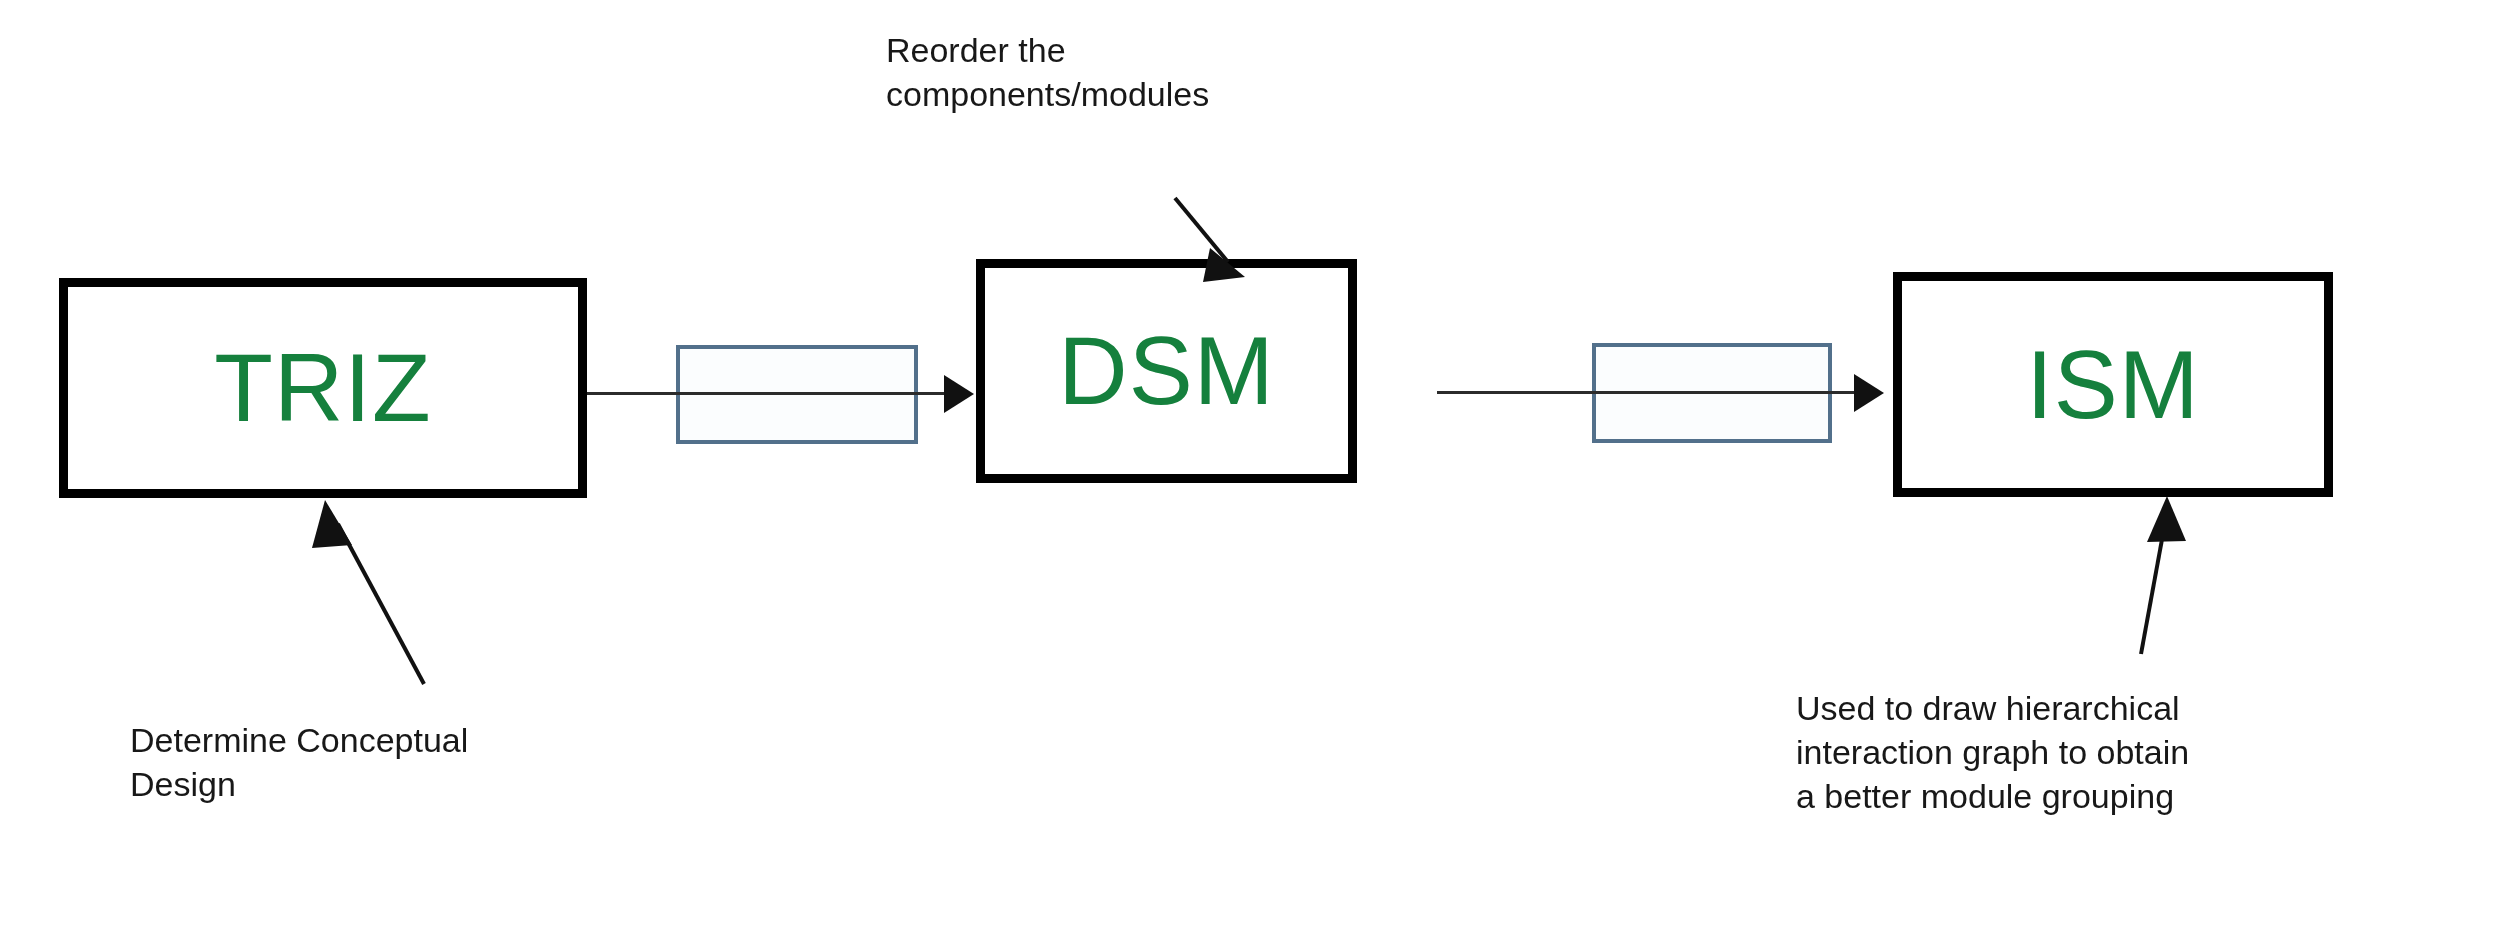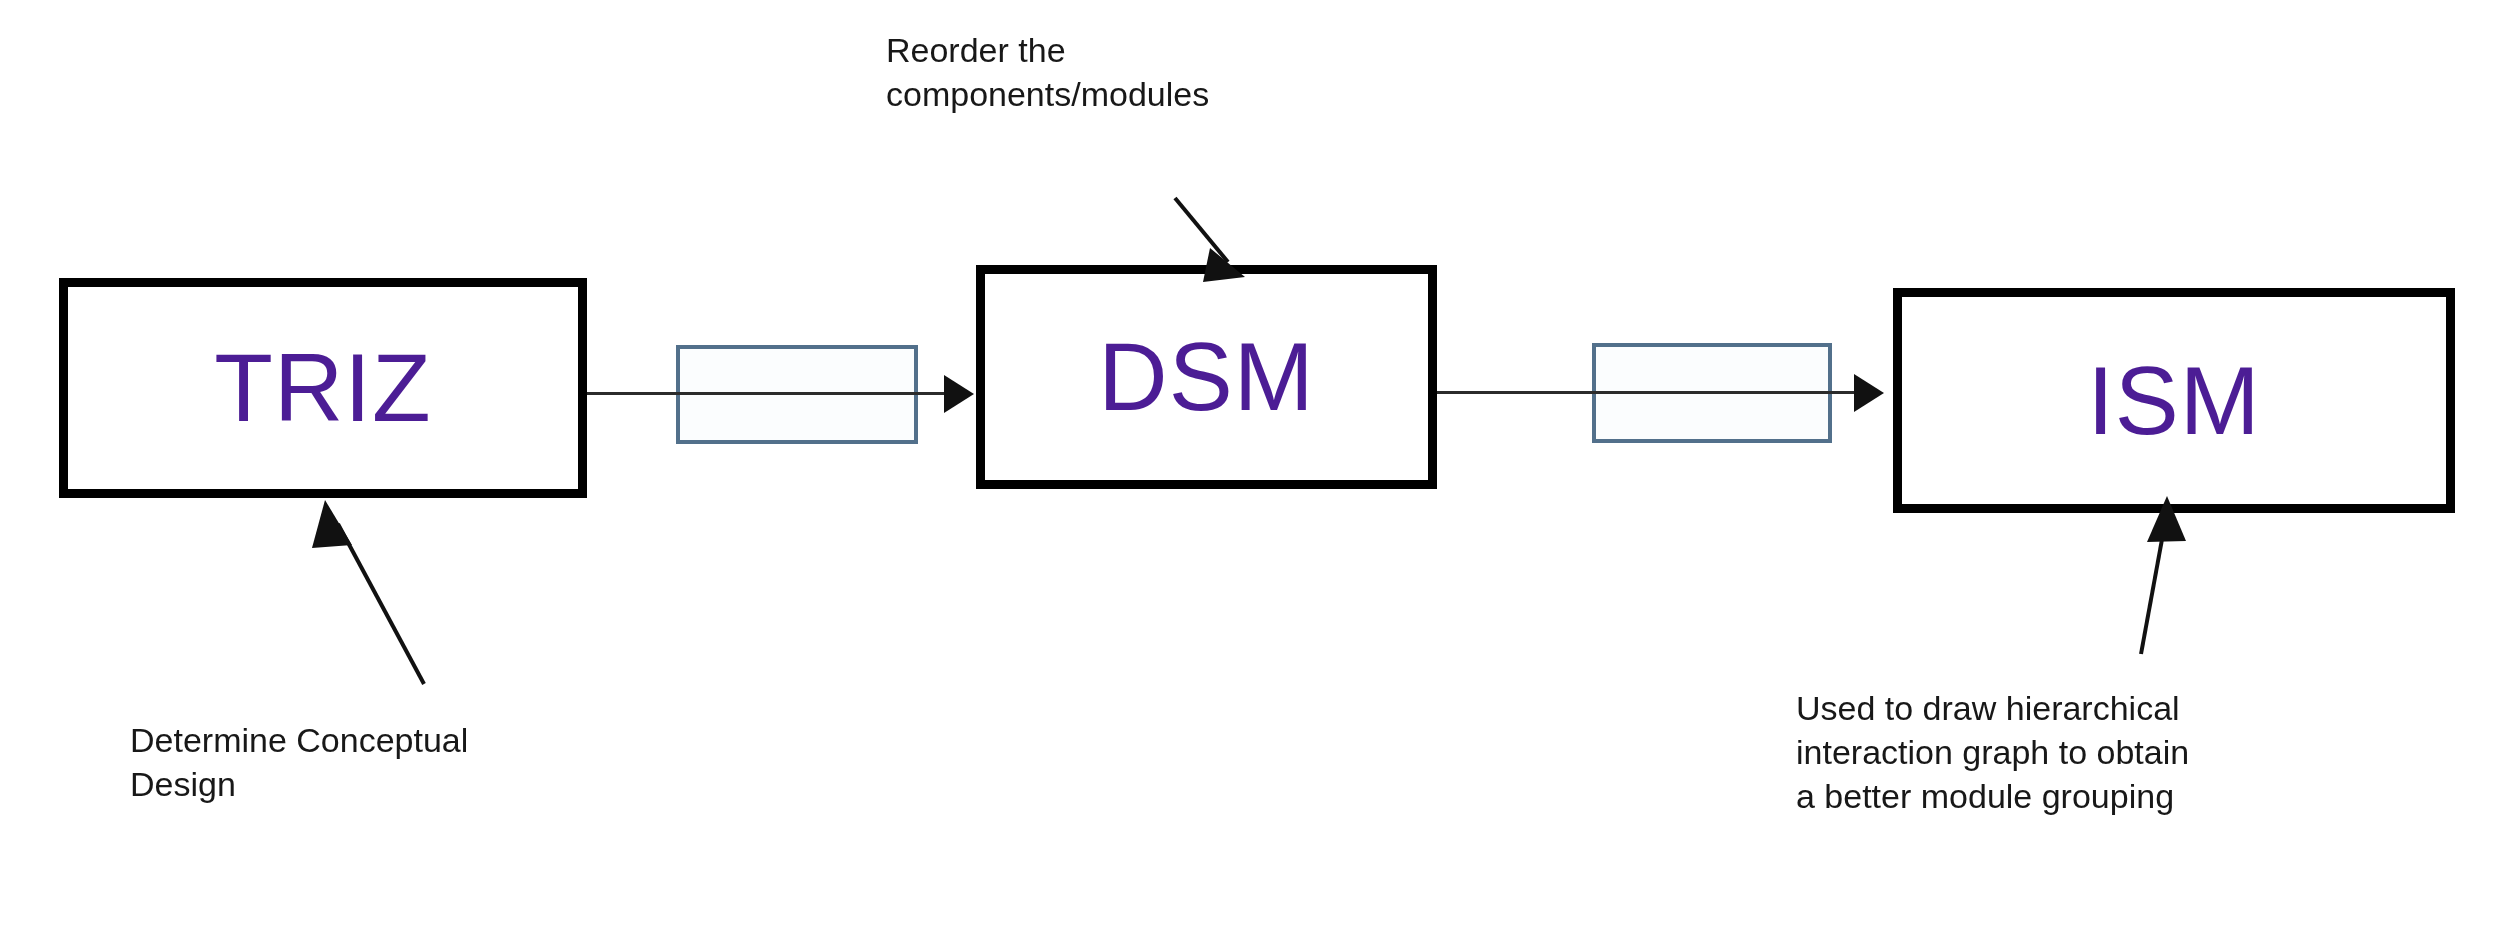--- a/index.html
+++ b/index.html
@@ -24,27 +24,27 @@
     border: 9px solid #000000;
     background: #ffffff;
     display: flex;
     align-items: center;
     justify-content: center;
   }
   .process-box .box-label {
     font-family: "Liberation Sans", sans-serif;
     font-size: 96px;
     font-weight: 400;
-    color: #4c1d95;
+    color: #15803d;
     letter-spacing: 1px;
     line-height: 1;
   }
   #box-triz { left: 59px;   top: 278px; width: 528px; height: 220px; }
-  #box-dsm  { left: 976px;  top: 265px; width: 461px; height: 224px; }
-  #box-ism  { left: 1893px; top: 272px; width: 562px; height: 225px; margin-top: 16px; }
+  #box-dsm  { left: 976px;  top: 259px; width: 381px; height: 224px; }
+  #box-ism  { left: 1893px; top: 272px; width: 440px; height: 225px; }
 
   
   .blue-rect {
     position: absolute;
     box-sizing: border-box;
     border: 4px solid #52708b;
     background: #fbfdfe;
   }
   #blue-rect-1 { left: 676px;  top: 345px; width: 242px; height: 99px; }
   #blue-rect-2 { left: 1592px; top: 343px; width: 240px; height: 100px; }

